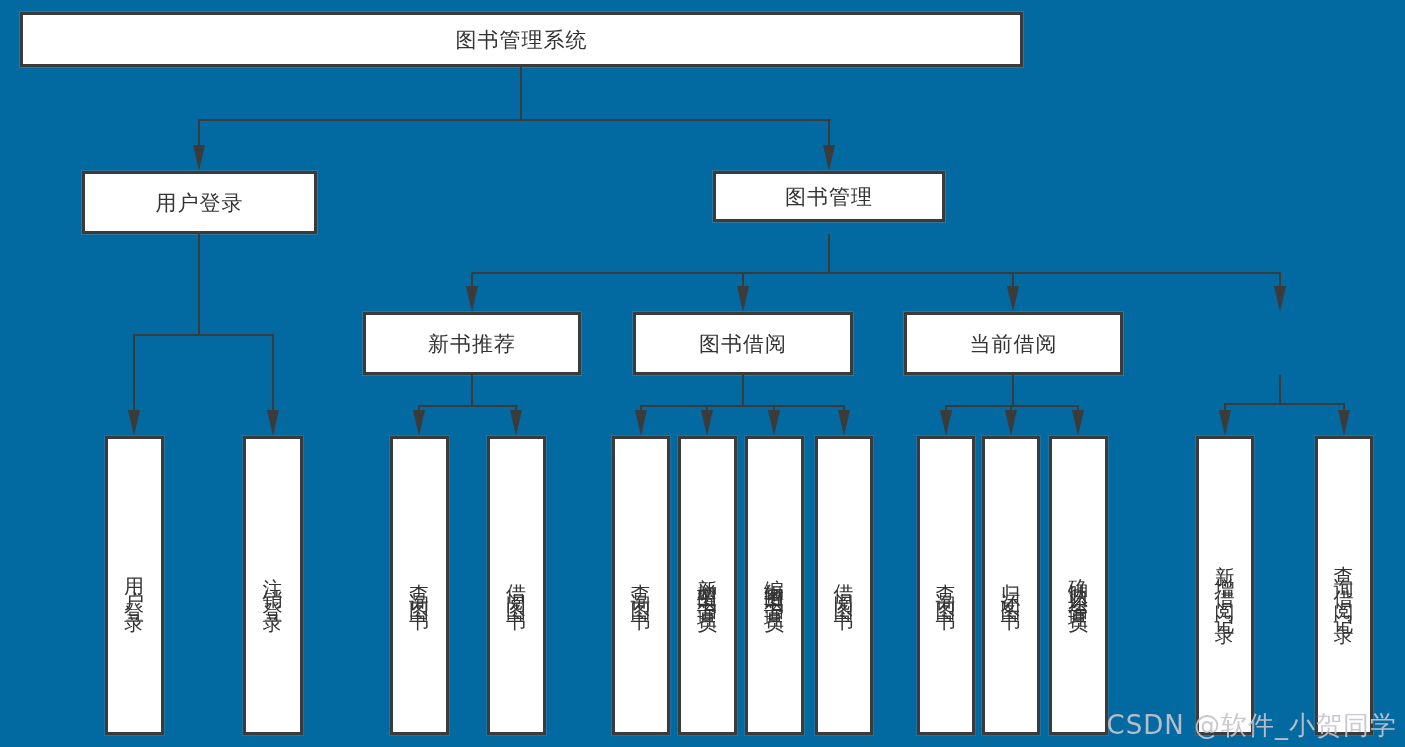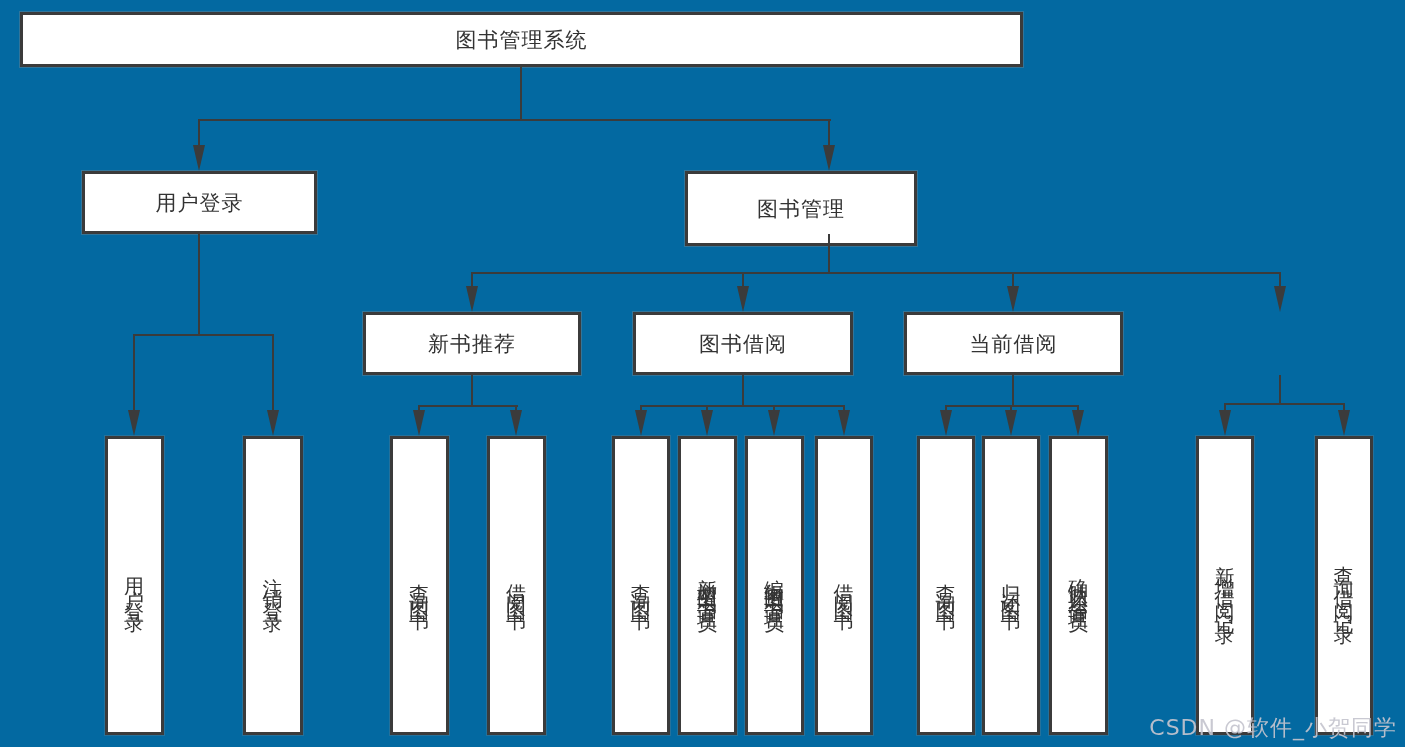--- a/index.html
+++ b/index.html
@@ -28,21 +28,21 @@
   .hline,.vline{position:absolute;background:#3b3b3b;}
   .hline{height:2px;}
   .vline{width:2px;}
   .arrow{
     position:absolute;width:0;height:0;
     border-left:6px solid transparent;border-right:6px solid transparent;
     border-top:26px solid #3b3b3b;
   }
   .watermark{
     position:absolute;right:8px;bottom:4px;z-index:10;
-    font-size:22px;color:rgba(196,196,206,0.92);letter-spacing:1px;
+    font-size:26px;color:rgba(196,196,206,0.92);letter-spacing:1px;
     white-space:nowrap;
   }
 </style>
 </head>
 <body>
 
 <div class="stage">
 
   <div class="node" style="left:20px;top:12px;width:1003px;height:55px;">
     <span class="lbl">图书管理系统</span>
@@ -51,21 +51,21 @@
   <div class="vline" style="left:520px;top:67px;height:54px;"></div>
   <div class="hline" style="left:198px;top:119px;width:633px;"></div>
   <div class="vline" style="left:198px;top:119px;height:29px;"></div>
   <div class="arrow" style="left:193px;top:145px;"></div>
   <div class="vline" style="left:828px;top:119px;height:29px;"></div>
   <div class="arrow" style="left:823px;top:145px;"></div>
 
   <div class="node" style="left:82px;top:171px;width:235px;height:63px;">
     <span class="lbl">用户登录</span>
   </div>
-  <div class="node" style="left:685px;top:171px;width:232px;height:75px;">
+  <div class="node" style="left:713px;top:171px;width:232px;height:51px;">
     <span class="lbl">图书管理</span>
   </div>
 
   <div class="vline" style="left:198px;top:234px;height:102px;"></div>
   <div class="hline" style="left:133px;top:334px;width:141px;"></div>
   <div class="vline" style="left:133px;top:334px;height:78px;"></div>
   <div class="arrow" style="left:128px;top:410px;"></div>
   <div class="vline" style="left:272px;top:334px;height:78px;"></div>
   <div class="arrow" style="left:267px;top:410px;"></div>
 

